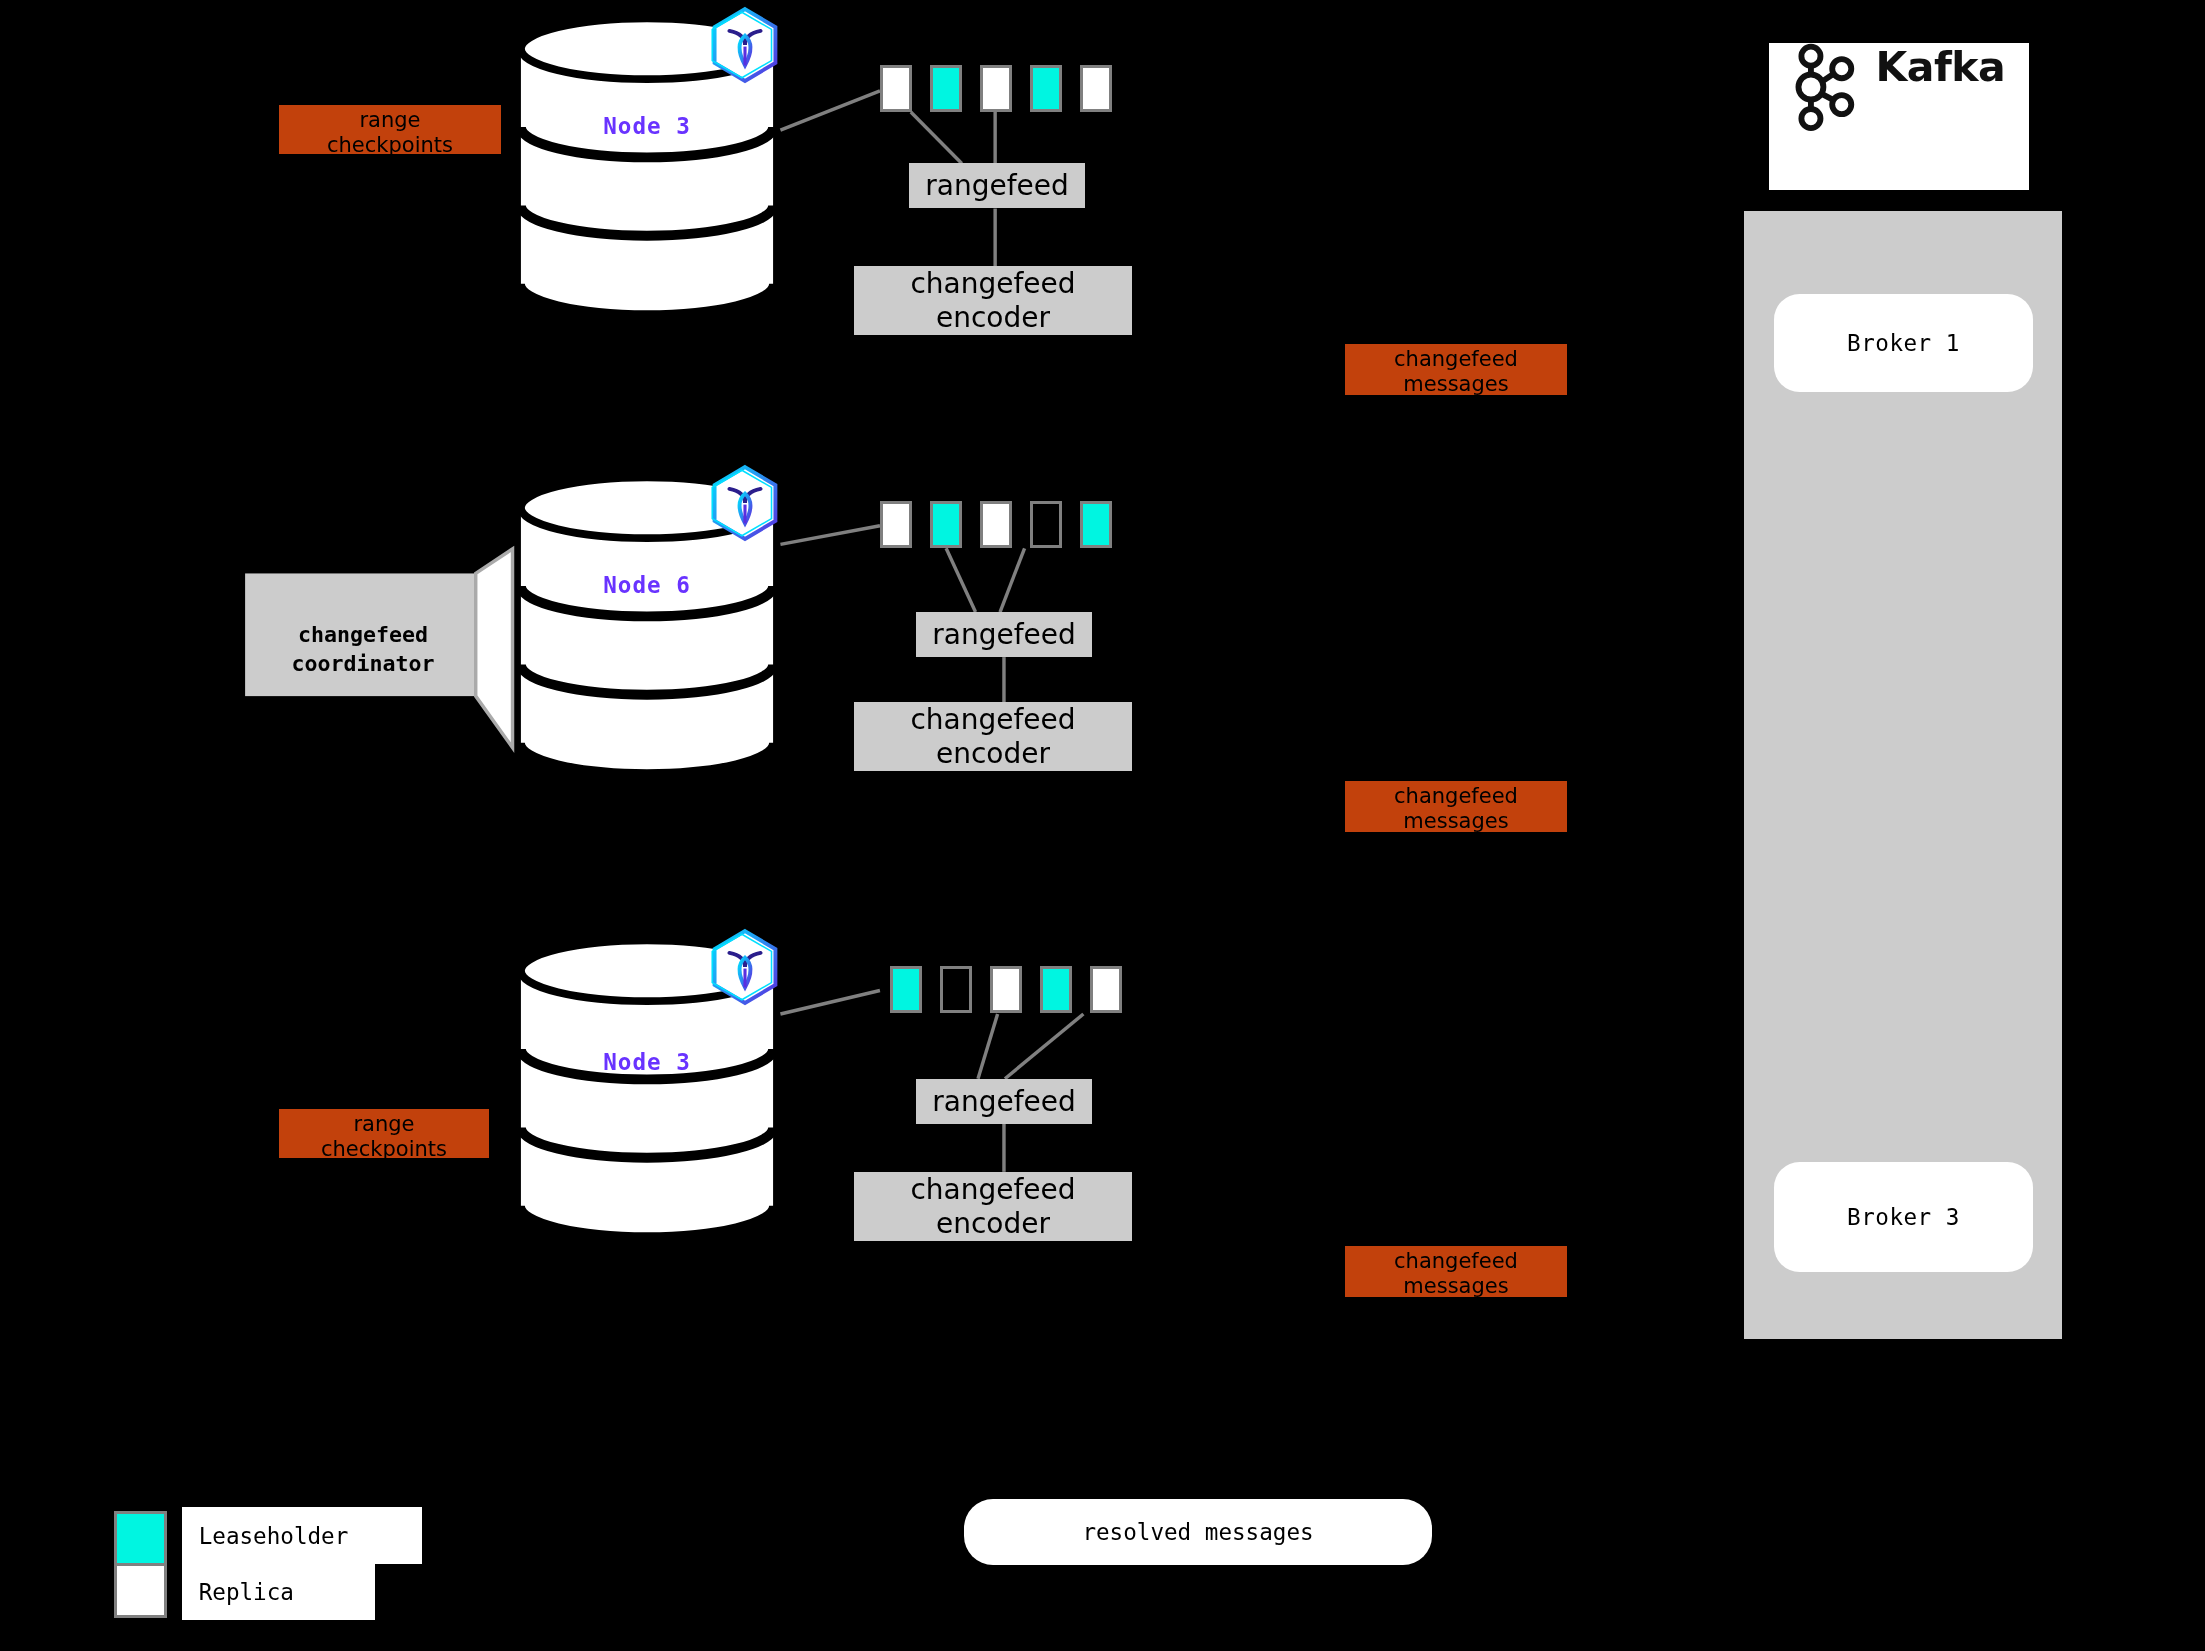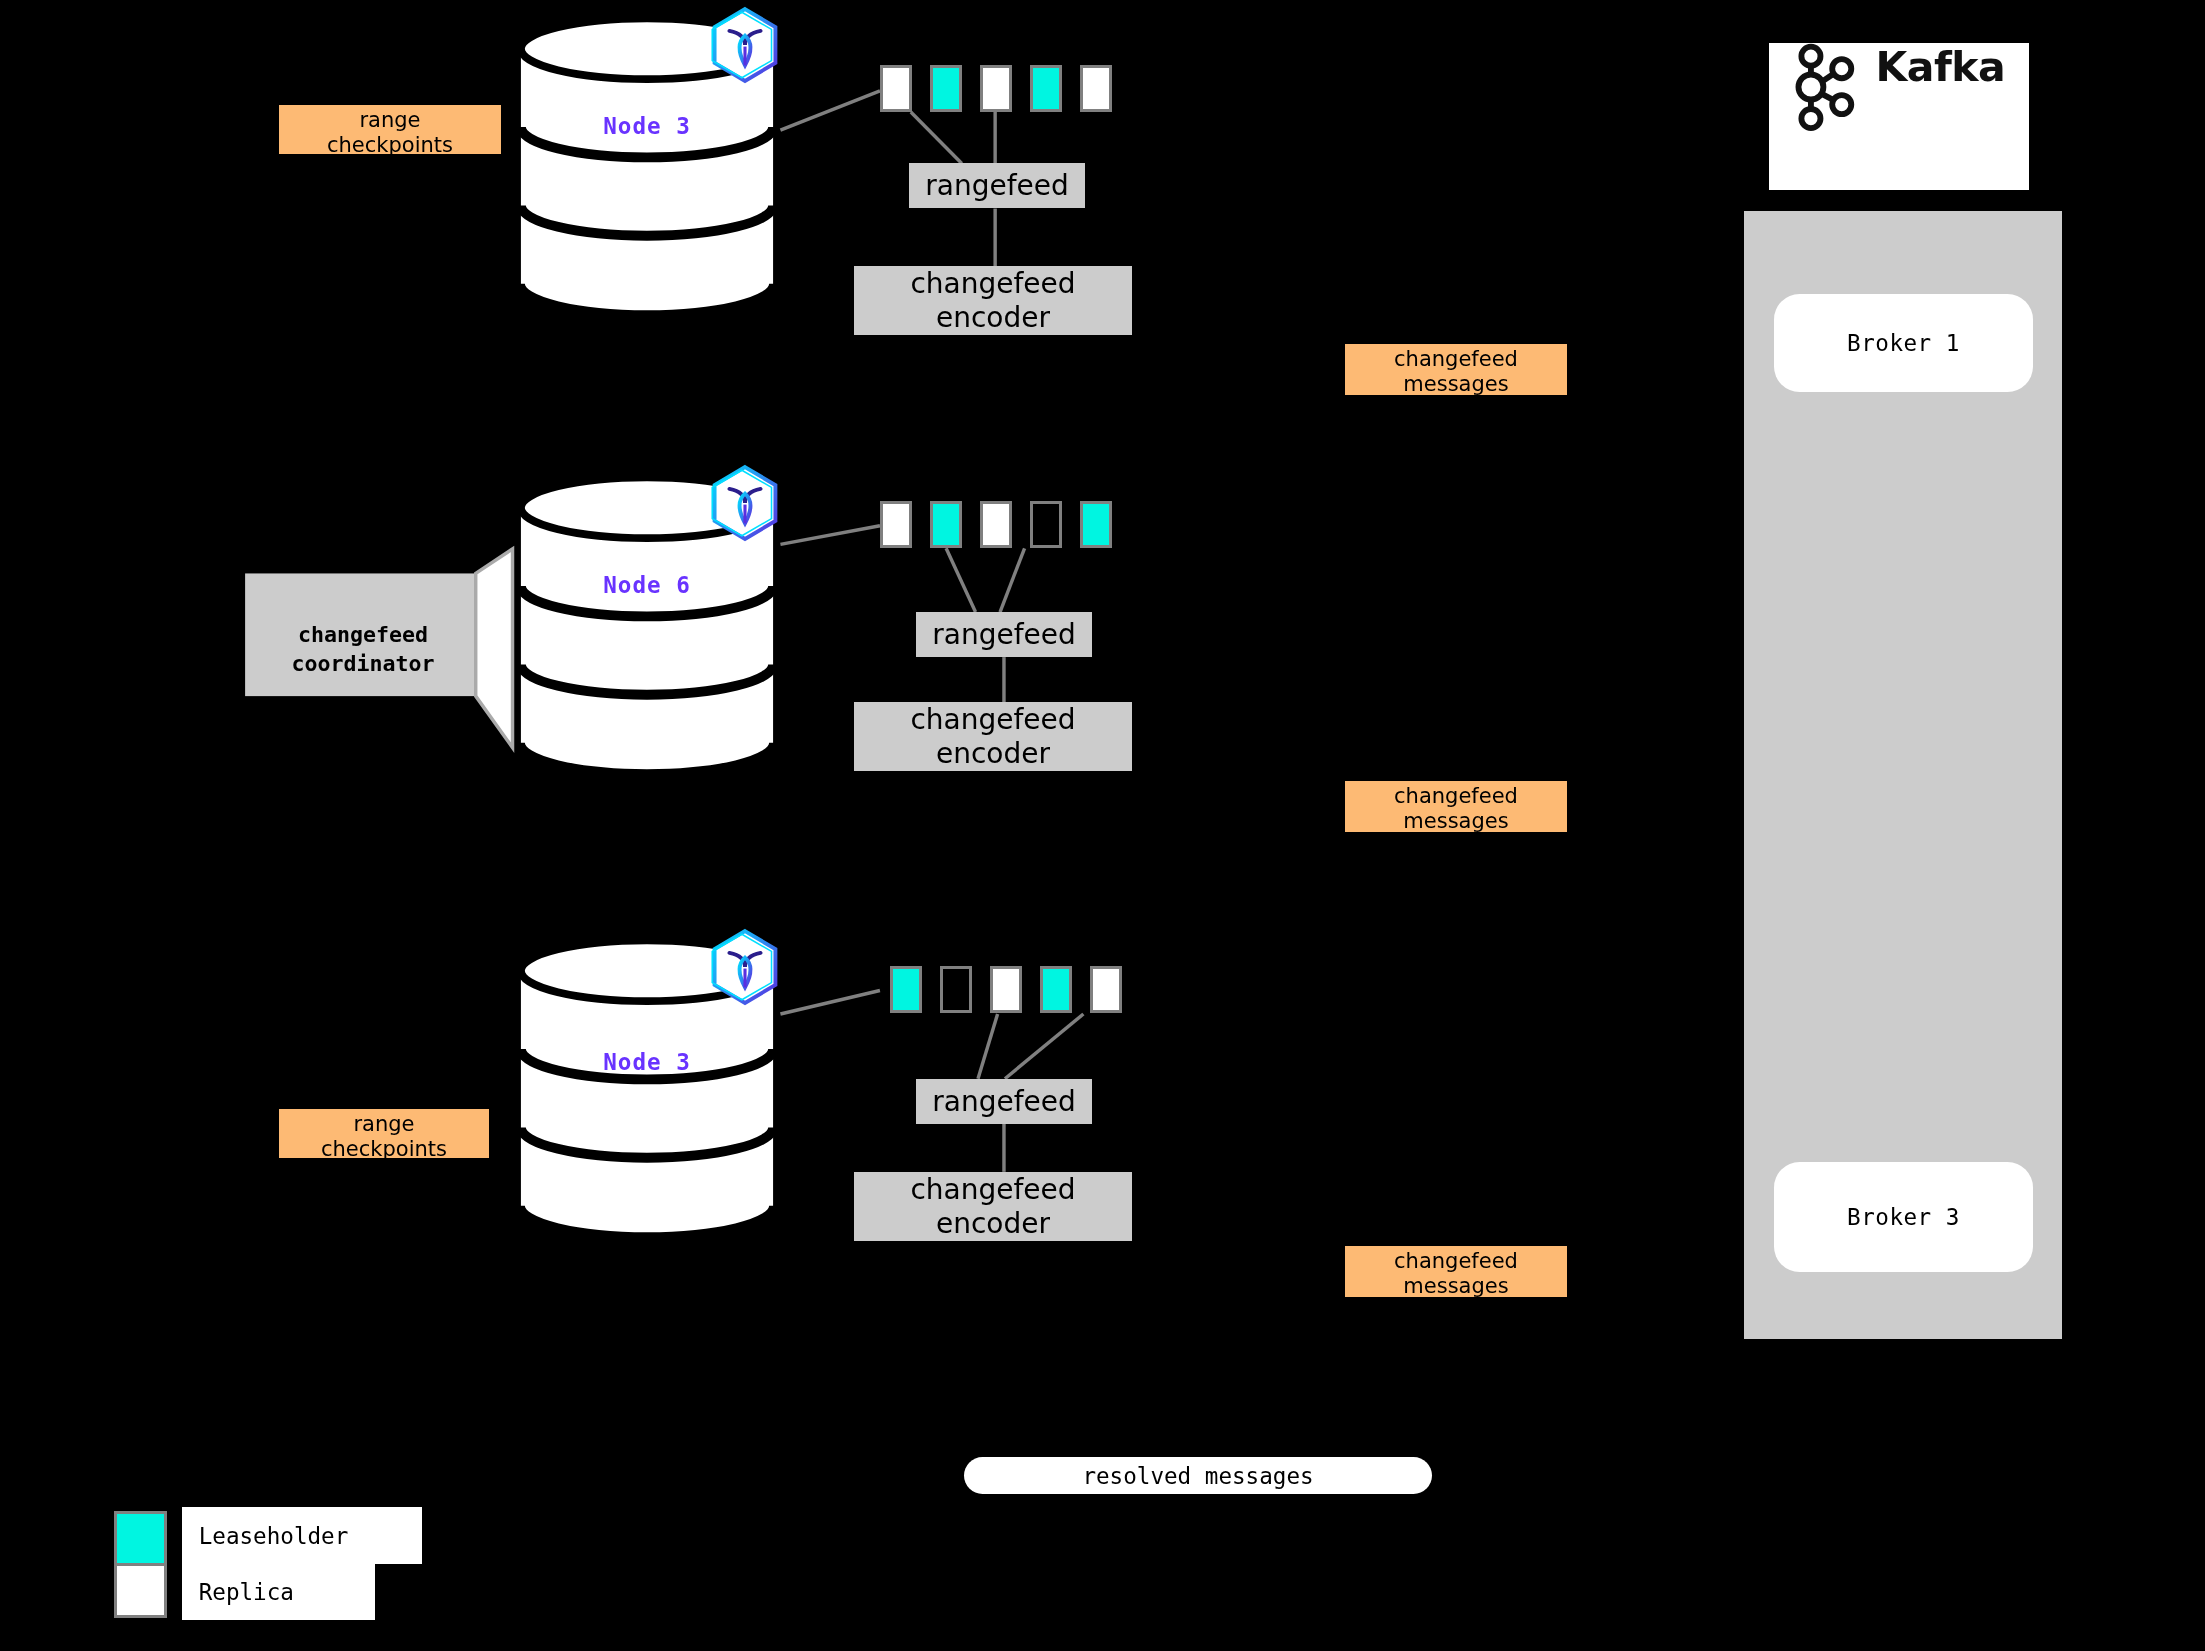--- a/index.html
+++ b/index.html
@@ -24,21 +24,21 @@
   .range.leaseholder{background:#00F5E1;}
   .range.empty{background:transparent;}
 
   
   .gbox{position:absolute;background:#CCCCCC;color:#000000;
         font-family:"DejaVu Sans", sans-serif;font-size:28px;
         display:flex;align-items:center;justify-content:center;
         text-align:center;line-height:1.18;}
 
   
-  .wbox{position:absolute;background:#fdba74;color:#000;
+  .wbox{position:absolute;background:#c2410c;color:#000;
         font-family:"DejaVu Sans", sans-serif;font-size:21px;
         text-align:center;line-height:1.18;overflow:visible;}
   .wbox .inner{position:absolute;left:50%;top:2.9px;transform:translateX(-50%);
                white-space:nowrap;}
 
   
   .callout{position:absolute;}
   .callout svg{position:absolute;left:0;top:0;}
   .callout .txt{position:absolute;left:4.9px;top:0;width:226px;height:100%;
                 display:flex;align-items:center;justify-content:center;
@@ -275,21 +275,21 @@
       </g>
     </svg>
     <span class="word">Kafka</span>
   </div>
 
   <div class="kafka-panel" style="left:1744px;top:211px;width:318px;height:1128px;"></div>
 
   <div class="broker" style="left:1774px;top:294px;width:259px;height:98px;">Broker 1</div>
   <div class="broker" style="left:1774px;top:1162px;width:259px;height:110px;">Broker 3</div>
 
-  <div class="pill" style="left:964px;top:1457px;width:468px;height:37px;">resolved messages</div>
+  <div class="pill" style="left:964px;top:1499px;width:468px;height:66px;">resolved messages</div>
 
   <div>
     <div class="legend-sw" style="left:114px;top:1511px;background:#00F5E1;"></div>
     <div class="legend-lbl" style="left:182px;top:1507px;width:223px;height:57px;">Leaseholder</div>
 
     <div class="legend-sw" style="left:114px;top:1563px;background:#FFFFFF;"></div>
     <div class="legend-lbl" style="left:182px;top:1563px;width:176px;height:57px;">Replica</div>
   </div>
 
 </div>

